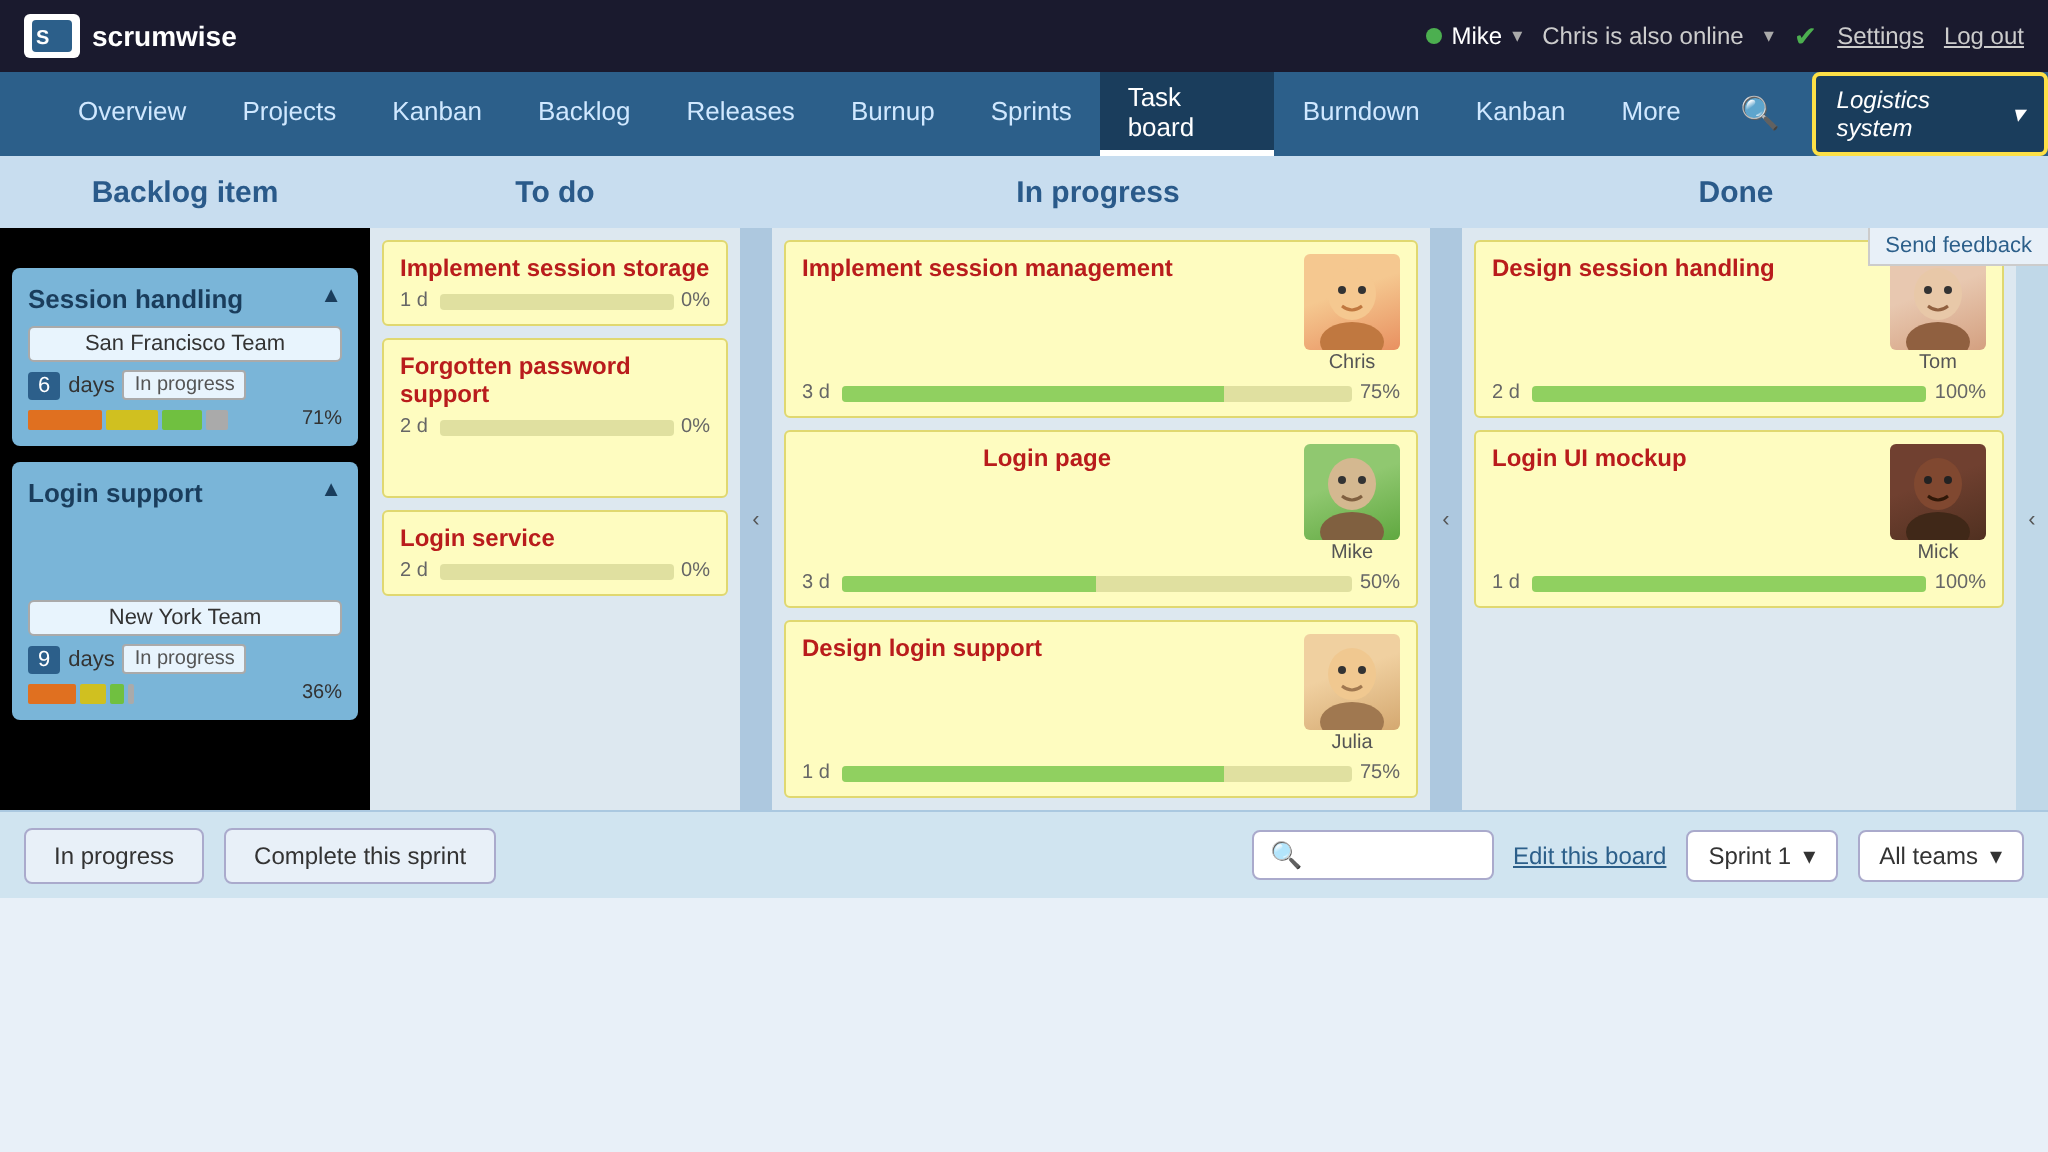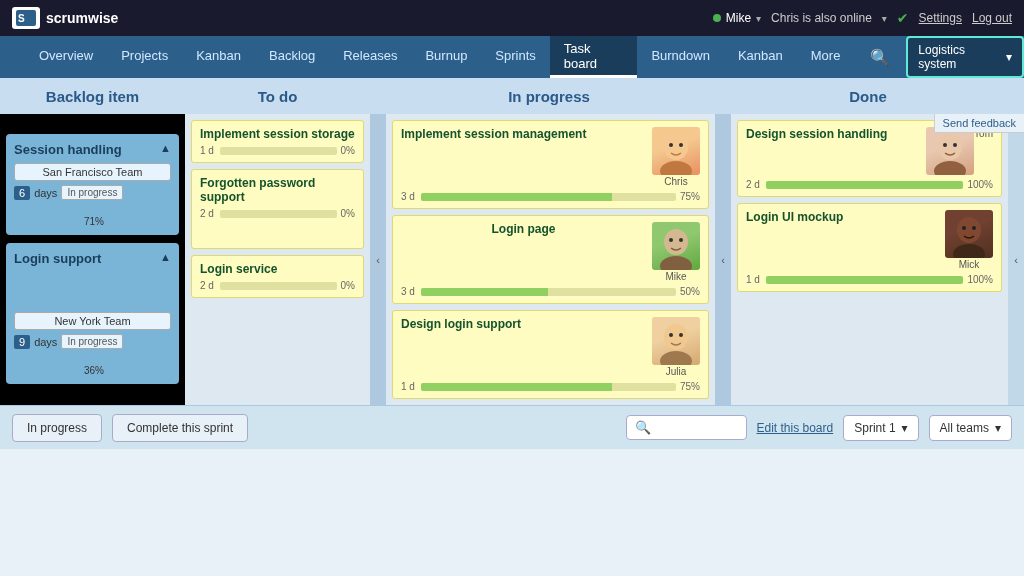--- a/index.html
+++ b/index.html
@@ -38,21 +38,21 @@
       display: flex;
       align-items: center;
       padding: 0 14px;
       color: #d0e8ff;
       font-size: 13px;
       cursor: pointer;
       border-bottom: 3px solid transparent;
     }
     .nav-item.active { background: #1a3d5c; color: #fff; border-bottom: 3px solid #fff; }
     .nav-search { margin-left: 4px; padding: 0 12px; display: flex; align-items: center; color: #d0e8ff; cursor: pointer; font-size: 16px; }
-    .nav-system { margin-left: 4px; background: #1a3d5c; border: 2px solid #5eead4; border-radius: 4px; display: flex; align-items: center; padding: 0 10px; color: #fff; font-size: 12px; cursor: pointer; gap: 6px; }
+    .nav-system { margin-left: 4px; background: #1a3d5c; border: 2px solid #fde047; border-radius: 4px; display: flex; align-items: center; padding: 0 10px; color: #fff; font-size: 12px; cursor: pointer; gap: 6px; font-style: italic; }
     .send-feedback { background: #e8f0f8; color: #2c5f8a; font-size: 11px; padding: 3px 8px; cursor: pointer; position: absolute; right: 0; top: 78px; border-left: 1px solid #ccc; border-bottom: 1px solid #ccc; }
     .col-headers { display: flex; background: #c8ddef; height: 36px; align-items: center; }
     .col-header { text-align: center; font-size: 15px; font-weight: bold; color: #2a5a8a; }
     .col-header-backlog { width: 185px; flex-shrink: 0; }
     .col-header-todo { width: 185px; flex-shrink: 0; }
     .col-header-inprogress { flex: 1; }
     .col-header-done { width: 280px; flex-shrink: 0; }
 
     .board-columns { display: flex; flex: 1; overflow: hidden; }
 
@@ -60,29 +60,29 @@
     .backlog-col { width: 185px; flex-shrink: 0; background: #000000; overflow-y: auto; padding: 20px 6px; display: flex; flex-direction: column; gap: 8px; }
 
     .backlog-item-card { background: #7ab5d8; border-radius: 4px; padding: 8px; }
     .backlog-item-title { font-size: 13px; font-weight: bold; color: #1a3d5c; margin-bottom: 6px; display: flex; justify-content: space-between; align-items: flex-start; }
     .collapse-btn { color: #1a3d5c; cursor: pointer; font-size: 11px; }
     .team-badge { background: #e8f4fd; border: 1px solid #aaa; border-radius: 3px; padding: 2px 8px; font-size: 11px; color: #333; text-align: center; margin-bottom: 4px; }
     .days-row { display: flex; gap: 4px; align-items: center; margin-bottom: 4px; }
     .days-num { background: #2c5f8a; color: #fff; font-size: 11px; padding: 1px 5px; border-radius: 2px; }
     .days-label { font-size: 11px; color: #333; }
     .status-badge { background: #e8f4fd; border: 1px solid #aaa; border-radius: 2px; padding: 1px 5px; font-size: 10px; color: #555; }
-    .progress-bars { display: flex; gap: 2px; align-items: center; margin-top: 3px; flex-direction: column; }
+    .progress-bars { display: flex; gap: 2px; align-items: center; margin-top: 3px; }
     .pct-label { font-size: 10px; color: #333; margin-left: 3px; }
 
     
     .col-divider { width: 16px; background: #adc8df; display: flex; align-items: center; justify-content: center; color: #555; font-size: 11px; cursor: pointer; flex-shrink: 0; }
 
     
     .todo-col { width: 185px; flex-shrink: 0; background: #dde8f0; padding: 6px; display: flex; flex-direction: column; gap: 6px; overflow-y: auto; }
-    .task-card-text { flex: 1; font-size: 12px; color: #14532d; font-weight: bold; }
+    .task-card-text { flex: 1; font-size: 12px; color: #b91c1c; font-weight: bold; }
     .task-footer { display: flex; align-items: center; margin-top: 4px; }
     .task-days { font-size: 10px; color: #666; margin-right: 6px; }
     .task-progress-bar { flex: 1; height: 8px; background: #e0e0a0; border-radius: 2px; overflow: hidden; }
     .task-progress-fill { height: 100%; background: #90d060; }
     .task-pct { font-size: 10px; color: #666; margin-left: 4px; }
 
     
     .inprogress-col { flex: 1; background: #dde8f0; padding: 6px; display: flex; flex-direction: column; gap: 6px; overflow-y: auto; }
 
     
@@ -351,21 +351,21 @@
 
   <div class="col-divider">‹</div>
 
   <div class="done-col">
 
     <div class="task-card-full">
       <div style="display:flex;gap:6px;">
         <div style="flex:1;">
           <div class="task-card-text">Design session handling</div>
         </div>
-        <div style="display:flex;flex-direction:row;padding-left:12px;">
+        <div style="display:flex;flex-direction:column;align-items:center;padding-left:12px;">
           <div class="face-placeholder face-tom" style="width:48px;height:48px;background:linear-gradient(160deg,#e8c8b0 40%,#d4a080 100%);border-radius:3px;overflow:hidden;">
             <svg width="48" height="48" viewBox="0 0 48 48">
                 <ellipse cx="24" cy="20" rx="12" ry="13" fill="#e8c8a8"></ellipse>
                 <ellipse cx="24" cy="44" rx="16" ry="10" fill="#906040"></ellipse>
                 <circle cx="19" cy="18" r="2" fill="#333"></circle>
                 <circle cx="29" cy="18" r="2" fill="#333"></circle>
                 <path d="M19 26 Q24 30 29 26" stroke="#906040" stroke-width="1.5" fill="none"></path>
               </svg>
           </div>
           <span class="avatar-label">Tom</span>

